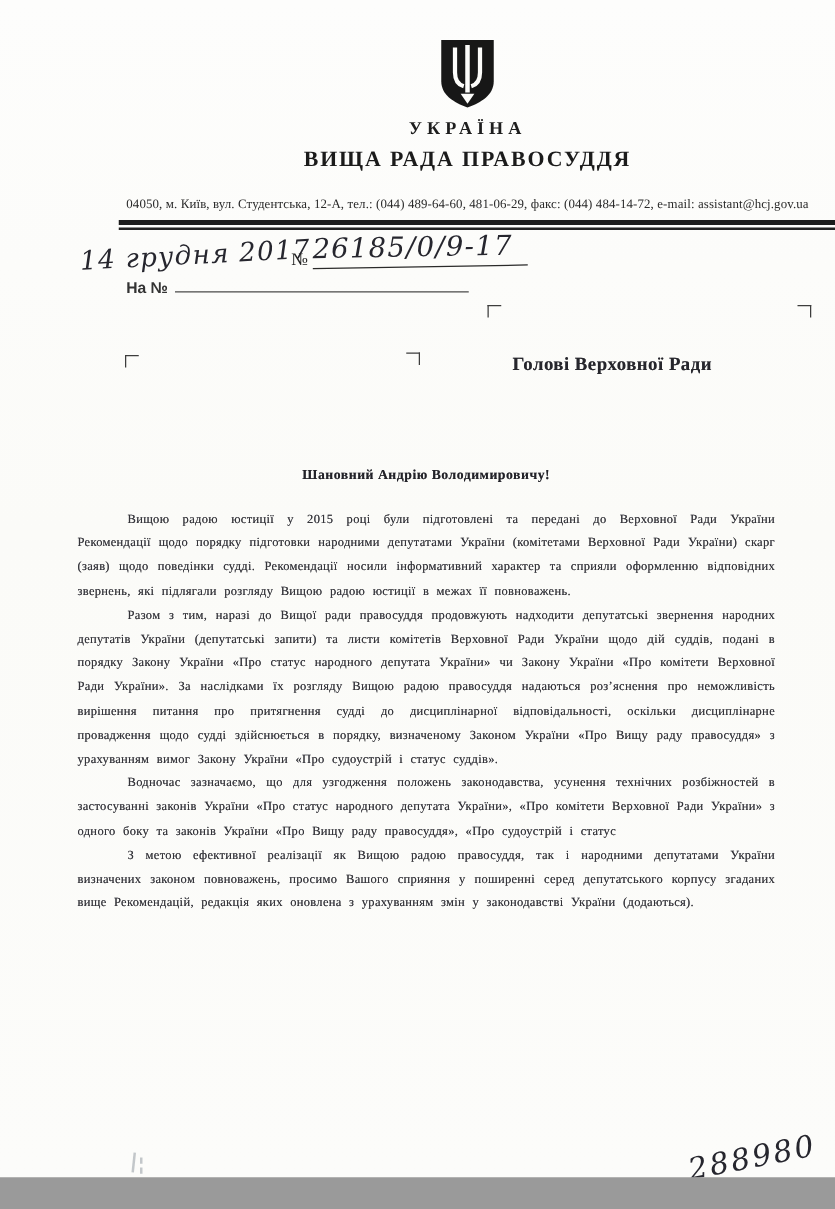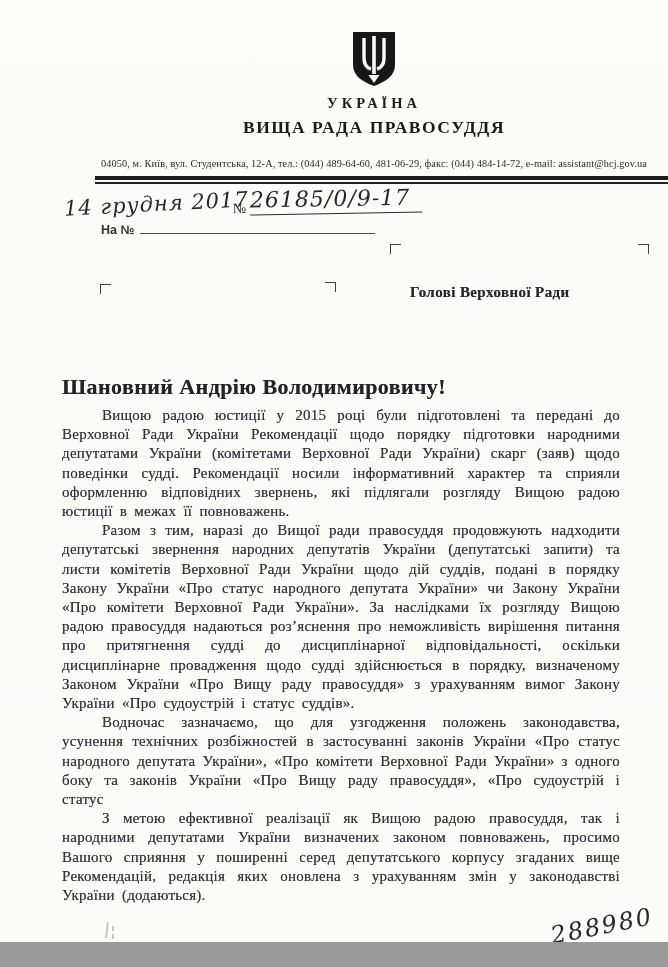--- a/index.html
+++ b/index.html
@@ -27,24 +27,24 @@
           font-size:12.5px;font-weight:bold;color:#333;padding-left:16px;}
   .na-line{display:inline-block;width:235px;border-bottom:1.4px solid #4a4a4a;height:12px;margin-left:6px;}
   
   .corner{position:absolute;width:10px;height:9px;}
   .corner.tl{border-top:1.6px solid #3d3d3d;border-left:1.6px solid #3d3d3d;}
   .corner.tr{border-top:1.6px solid #3d3d3d;border-right:1.6px solid #3d3d3d;}
   
   .recipient{position:absolute;left:410px;top:256px;font-weight:bold;font-size:15px;
              line-height:25px;color:#26262c;letter-spacing:.4px;text-shadow:0 0 .5px rgba(40,40,50,.6);margin-top:24px;}
   
-  .salutation{position:absolute;left:62px;width:558px;top:374px;
-              font-weight:bold;font-size:22px;letter-spacing:.4px;color:#222228;
+  .salutation{position:absolute;left:62px;width:558px;top:374px;text-align:center;
+              font-weight:bold;font-size:11px;letter-spacing:.4px;color:#222228;
               text-shadow:0 0 .5px rgba(40,40,50,.6);}
-  .bodytext{position:absolute;left:62px;width:558px;top:406px;font-size:15px;line-height:19.2px;
+  .bodytext{position:absolute;left:62px;width:558px;top:406px;font-size:10px;line-height:19.2px;
             text-align:justify;color:#34343a;text-shadow:0 0 .5px rgba(50,50,58,.7);
             word-spacing:3.2px;letter-spacing:.25px;}
   .bodytext p{margin:0;text-indent:40px;}
   
   .pageno{position:absolute;left:0;width:668px;top:941px;text-align:center;
           font-size:13px;color:#3a3a3a;letter-spacing:1px;}
   .hw-stamp{position:absolute;right:14px;top:912px;font-size:24px;transform:rotate(-11deg);letter-spacing:2px;}
   .pen-mark{position:absolute;left:106px;top:922px;width:10px;height:20px;}
   .pen-mark i{position:absolute;background:#c3c7ca;width:1.5px;}
   .pen-mark i:nth-child(1){left:0;top:0;height:16px;transform:rotate(6deg);}

